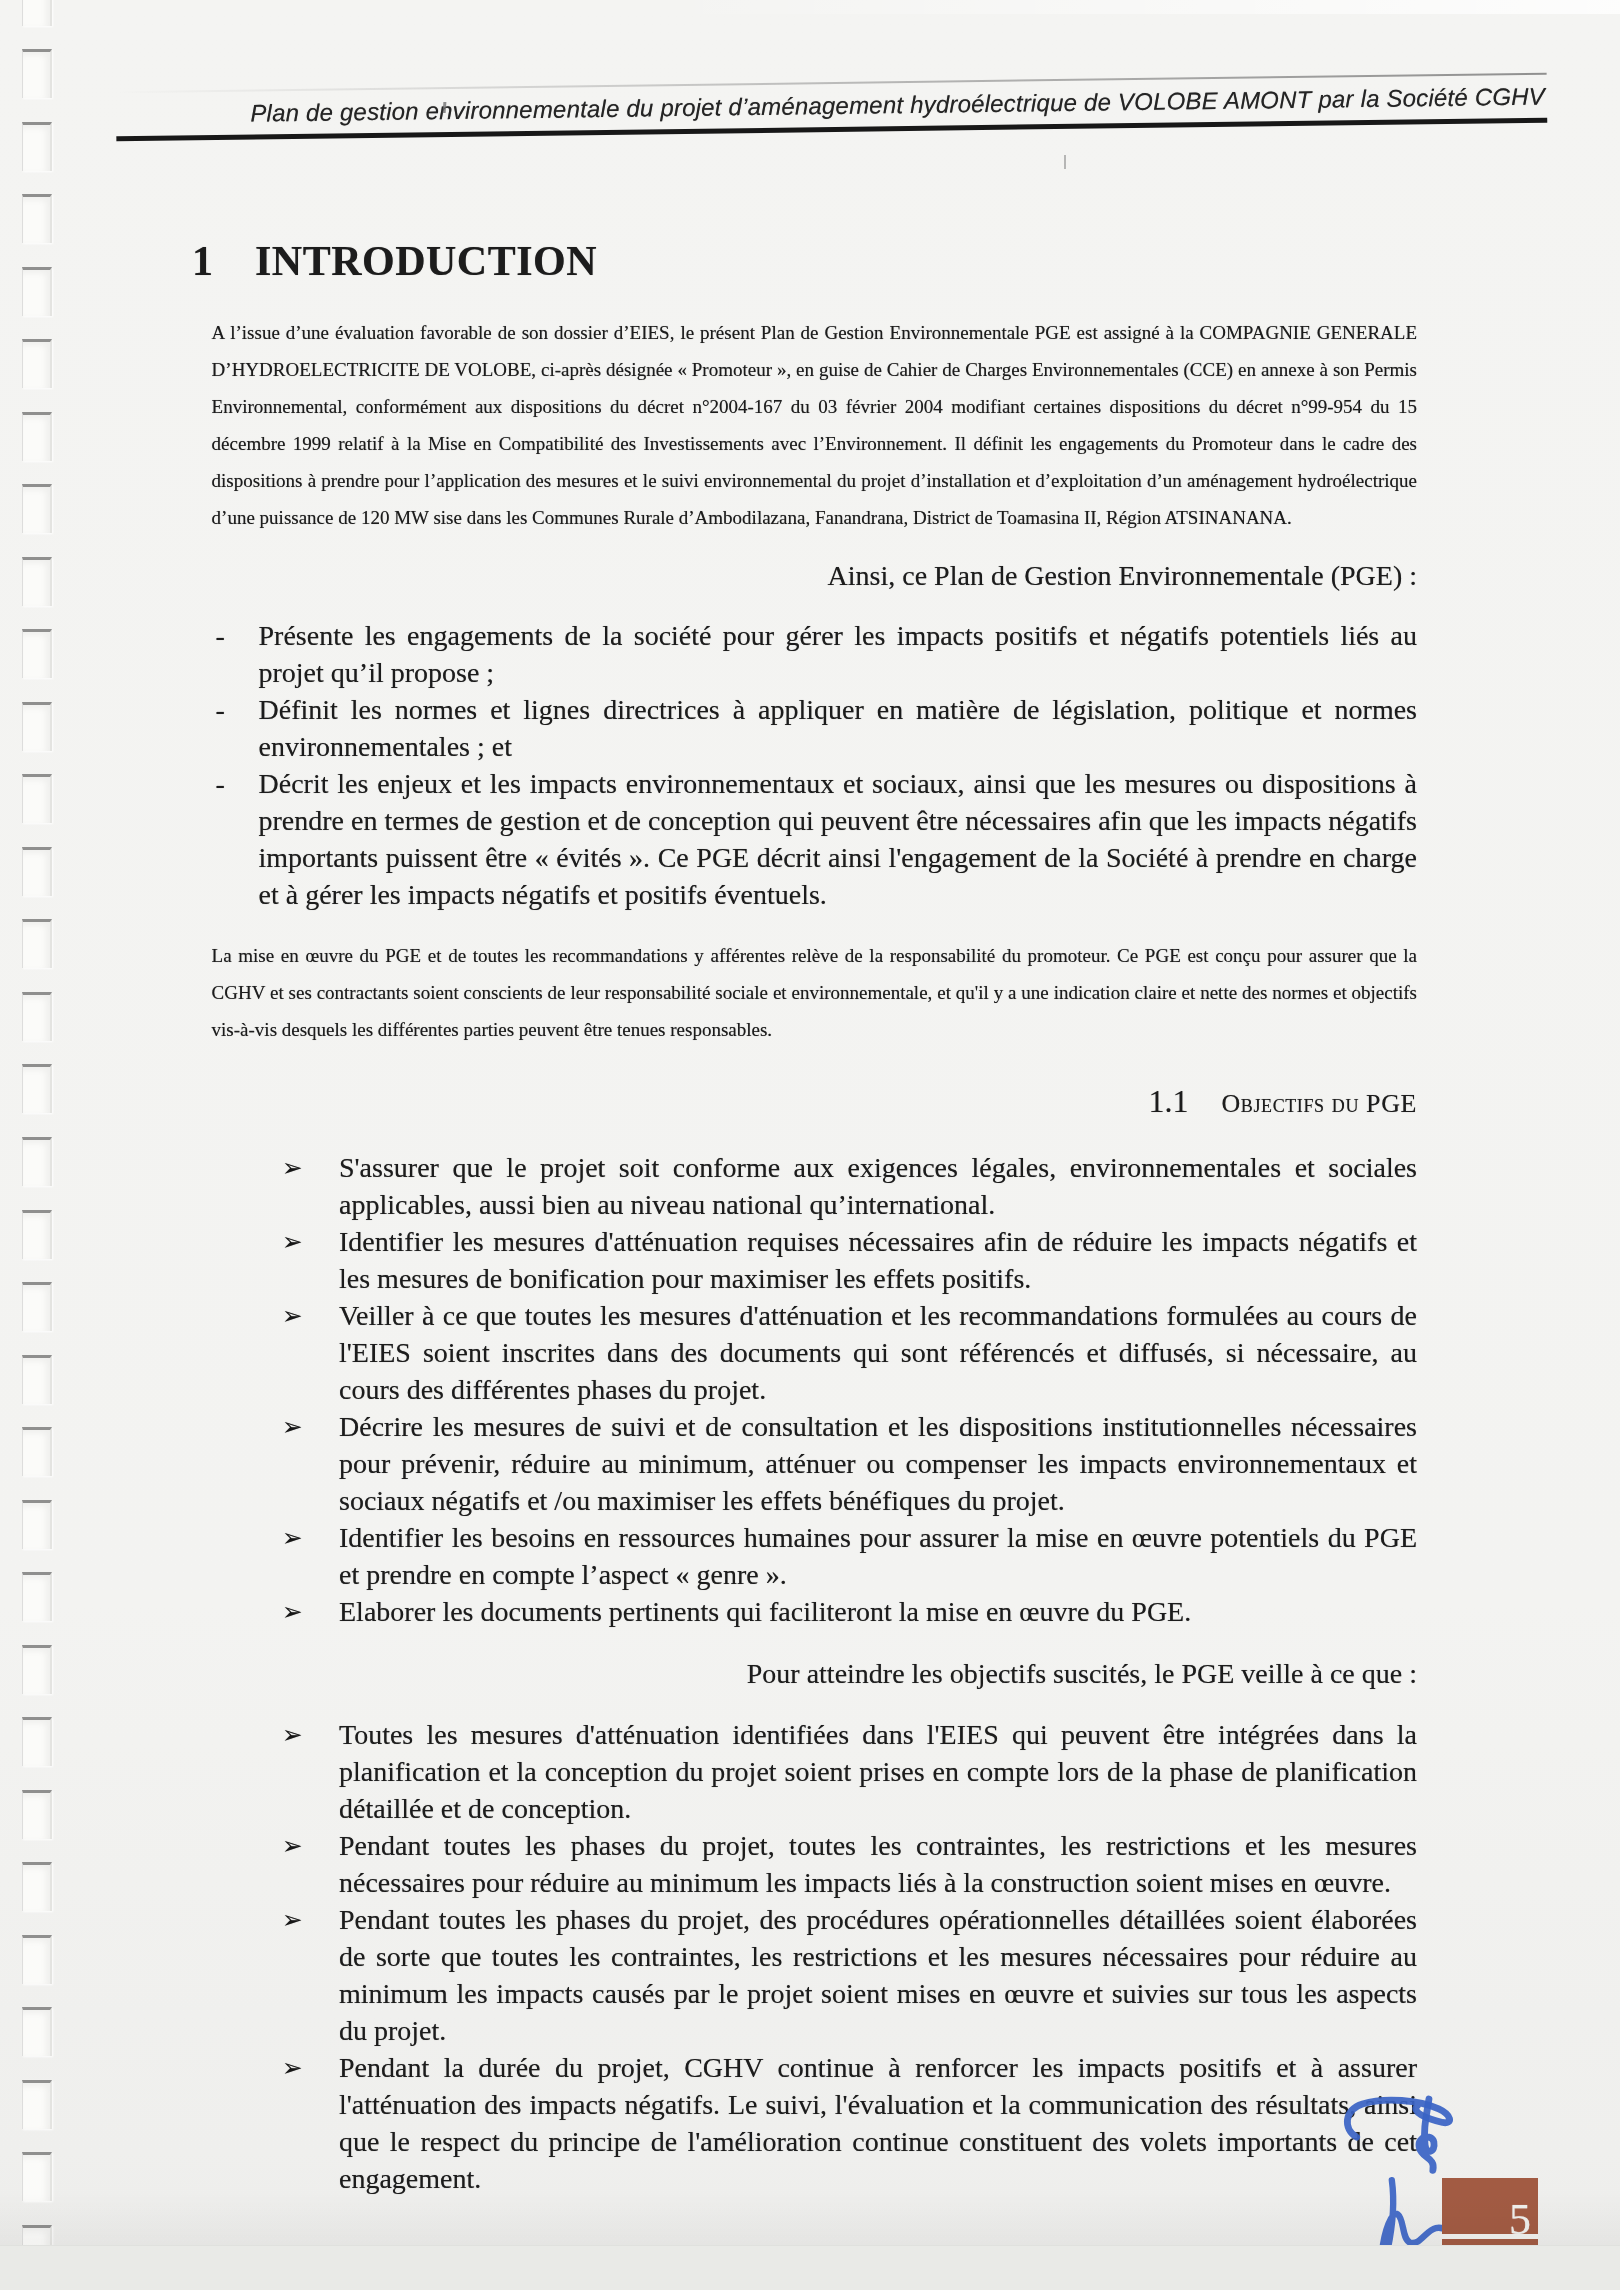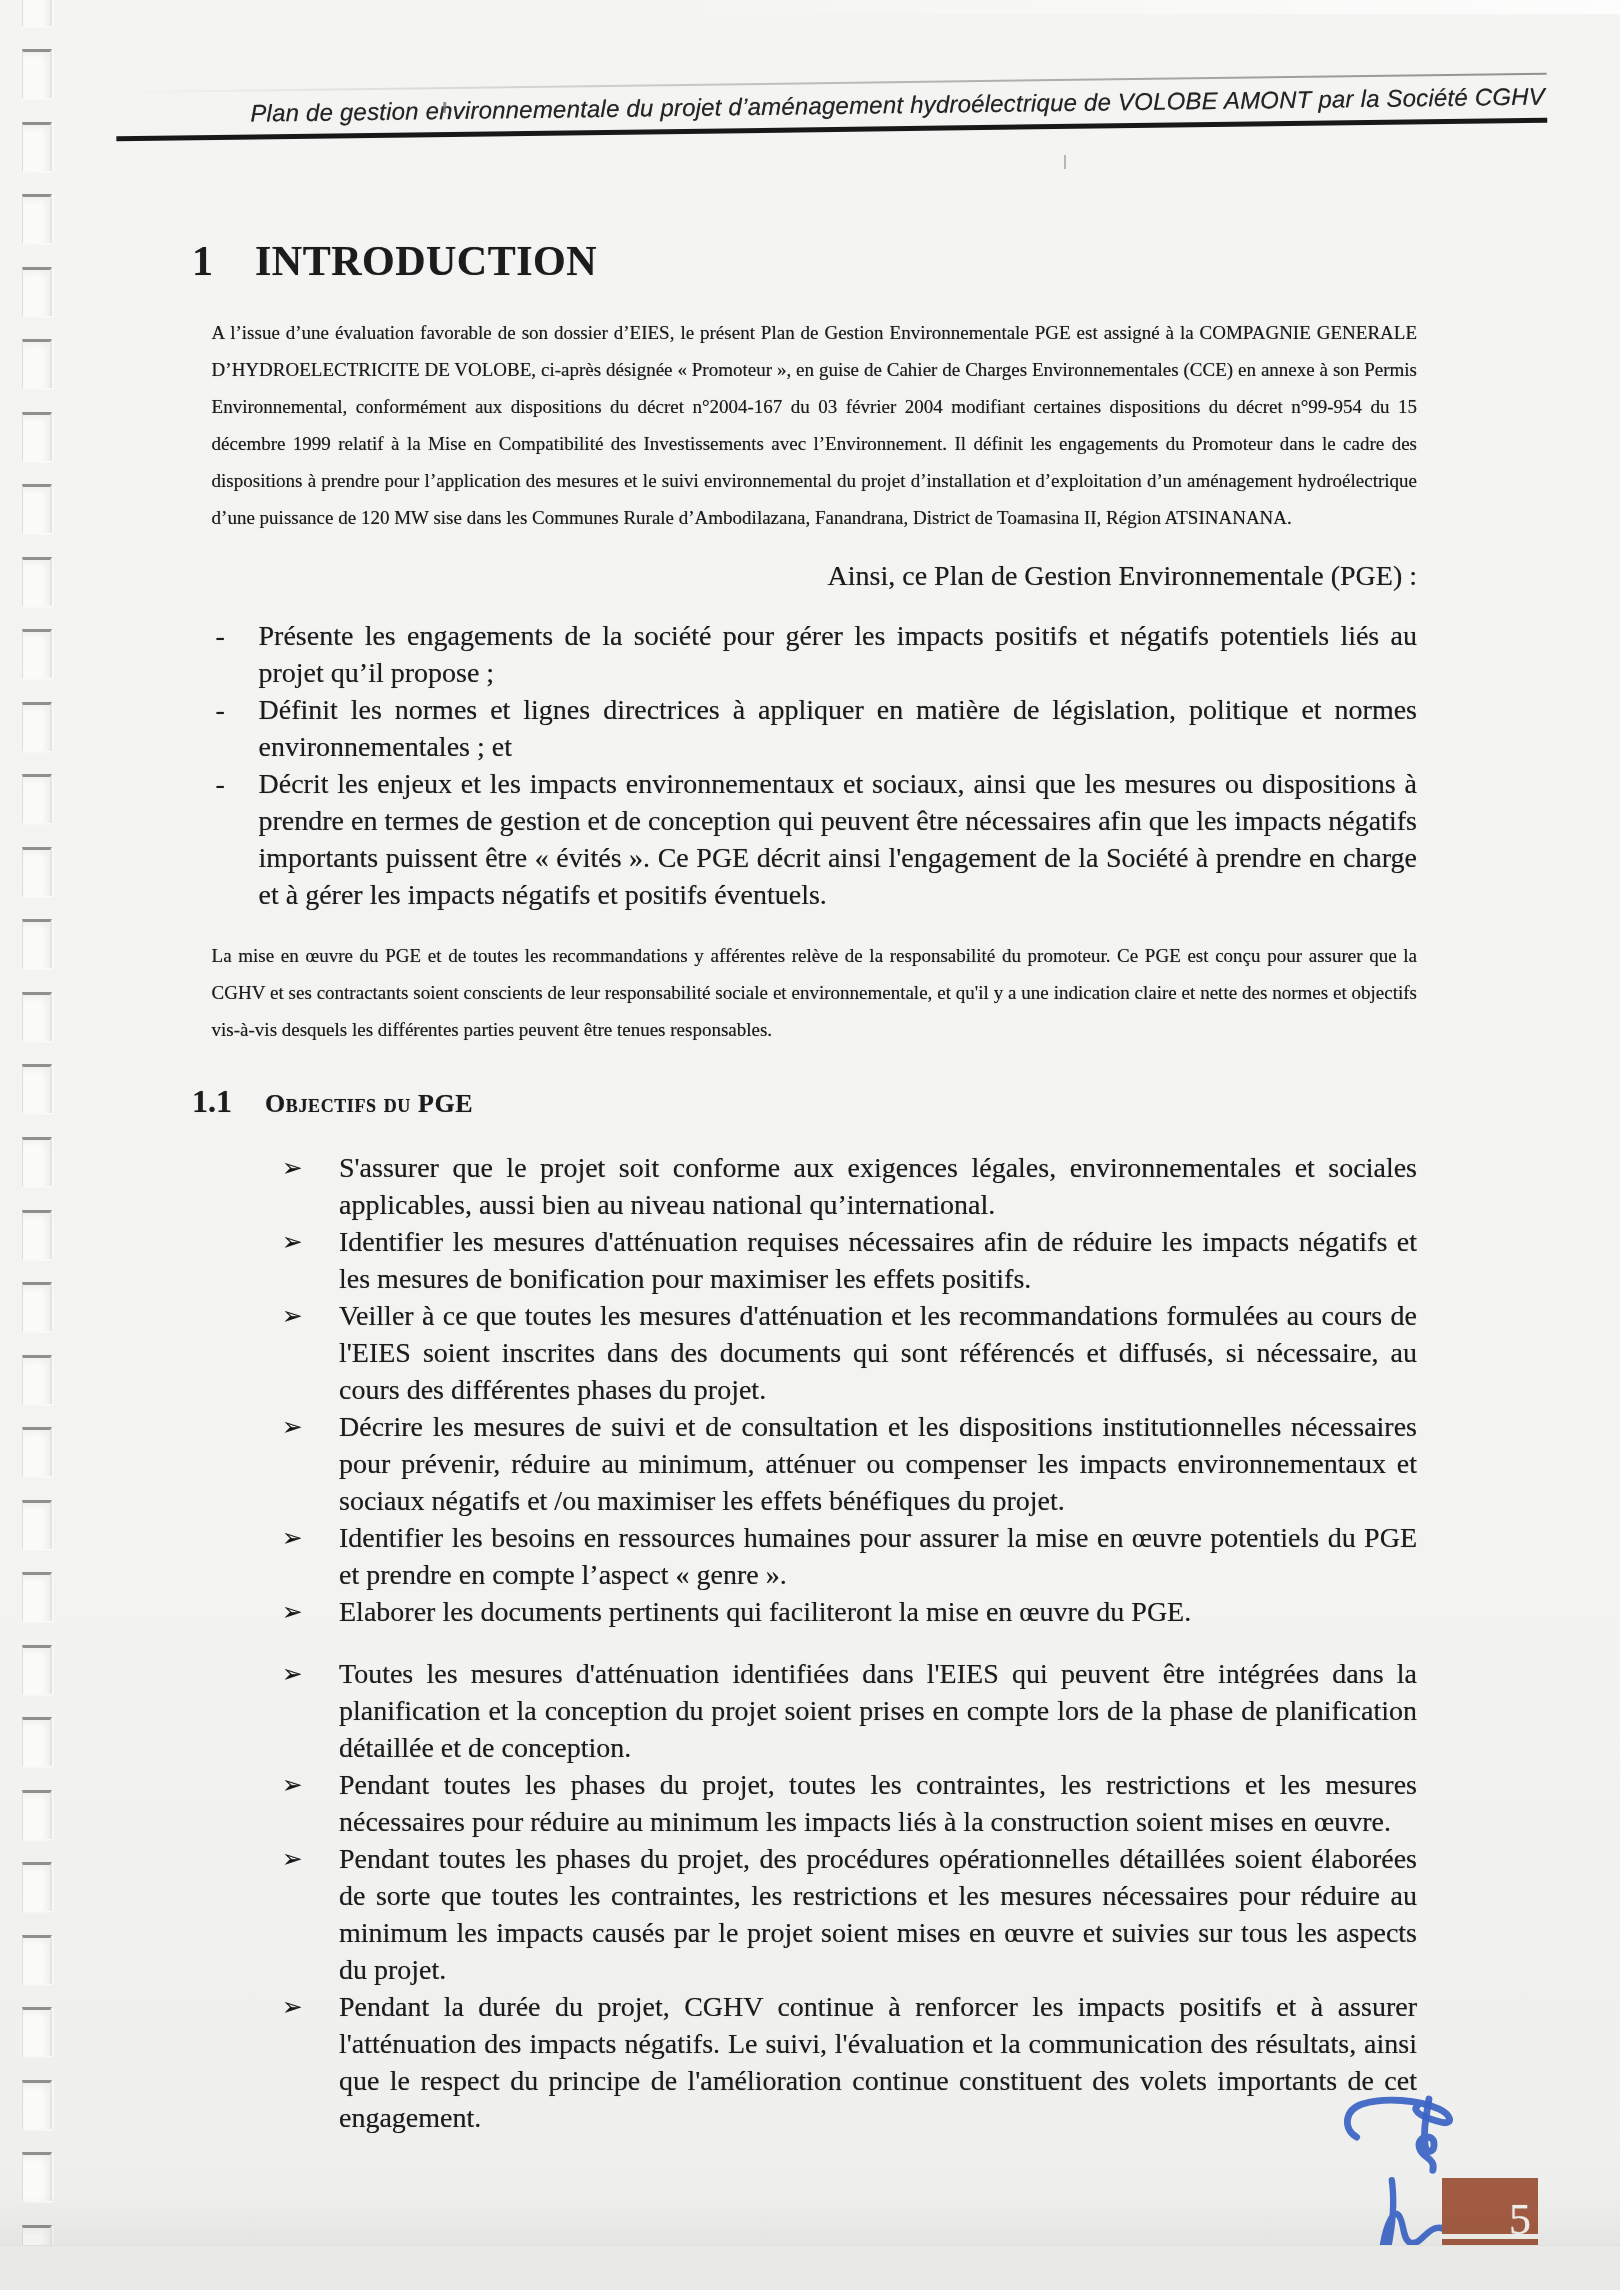--- a/index.html
+++ b/index.html
@@ -41,21 +41,21 @@
   .dash-list{margin:3.9px 0 23.5px 0;padding-left:23.5px;}
   .dash-item{display:flex;font-size:28px;line-height:37px;}
   .dash-item .bullet{width:43px;flex:none;}
   .dash-item .txt{flex:1;text-align:justify;}
 
   .arrow-list{margin:5.9px 0 25.5px 0;padding-left:90px;}
   .arrow-item{display:flex;font-size:28px;line-height:37px;}
   .arrow-item .bullet{width:57px;flex:none;font-family:"DejaVu Sans",sans-serif;font-size:24.5px;color:#161616;}
   .arrow-item .txt{flex:1;text-align:justify;}
 
-  h2.section2{display:flex;align-items:baseline;margin:35px 0 29px 0;font-weight:bold;}
+  h2.section2{display:flex;align-items:baseline;margin:35px 0 29px 0;font-weight:normal;justify-content:flex-end;}
   h2.section2 .num{width:73px;flex:none;font-size:32px;}
   h2.section2 .t{font-variant:small-caps;font-size:26px;letter-spacing:0.6px;}
 
   
   .speck{position:absolute;background:#6b6b6b;opacity:.75;}
   .speck.s1{left:443px;top:102px;width:2.9px;height:10.8px;transform:rotate(4deg);}
   .speck.s2{left:1064px;top:155px;width:2px;height:13.7px;opacity:.45;}
 
   
   .signature{position:absolute;left:1341px;top:2094px;width:129px;height:184px;}
@@ -167,20 +167,21 @@
       <div class="arrow-item">
         <span class="bullet">➢</span>
         <span class="txt">Identifier les besoins en ressources humaines pour assurer la mise en œuvre potentiels du PGE et prendre en compte l’aspect « genre ».</span>
       </div>
       <div class="arrow-item">
         <span class="bullet">➢</span>
         <span class="txt">Elaborer les documents pertinents qui faciliteront la mise en œuvre du PGE.</span>
       </div>
     </div>
 
+  <p class="lead-p txtish">Pour atteindre les objectifs suscités, le PGE veille à ce que :</p>
 
   <div class="arrow-list txtish">
       <div class="arrow-item">
         <span class="bullet">➢</span>
         <span class="txt">Toutes les mesures d'atténuation identifiées dans l'EIES qui peuvent être intégrées dans la planification et la conception du projet soient prises en compte lors de la phase de planification détaillée et de conception.</span>
       </div>
       <div class="arrow-item">
         <span class="bullet">➢</span>
         <span class="txt">Pendant toutes les phases du projet, toutes les contraintes, les restrictions et les mesures nécessaires pour réduire au minimum les impacts liés à la construction soient mises en œuvre.</span>
       </div>

